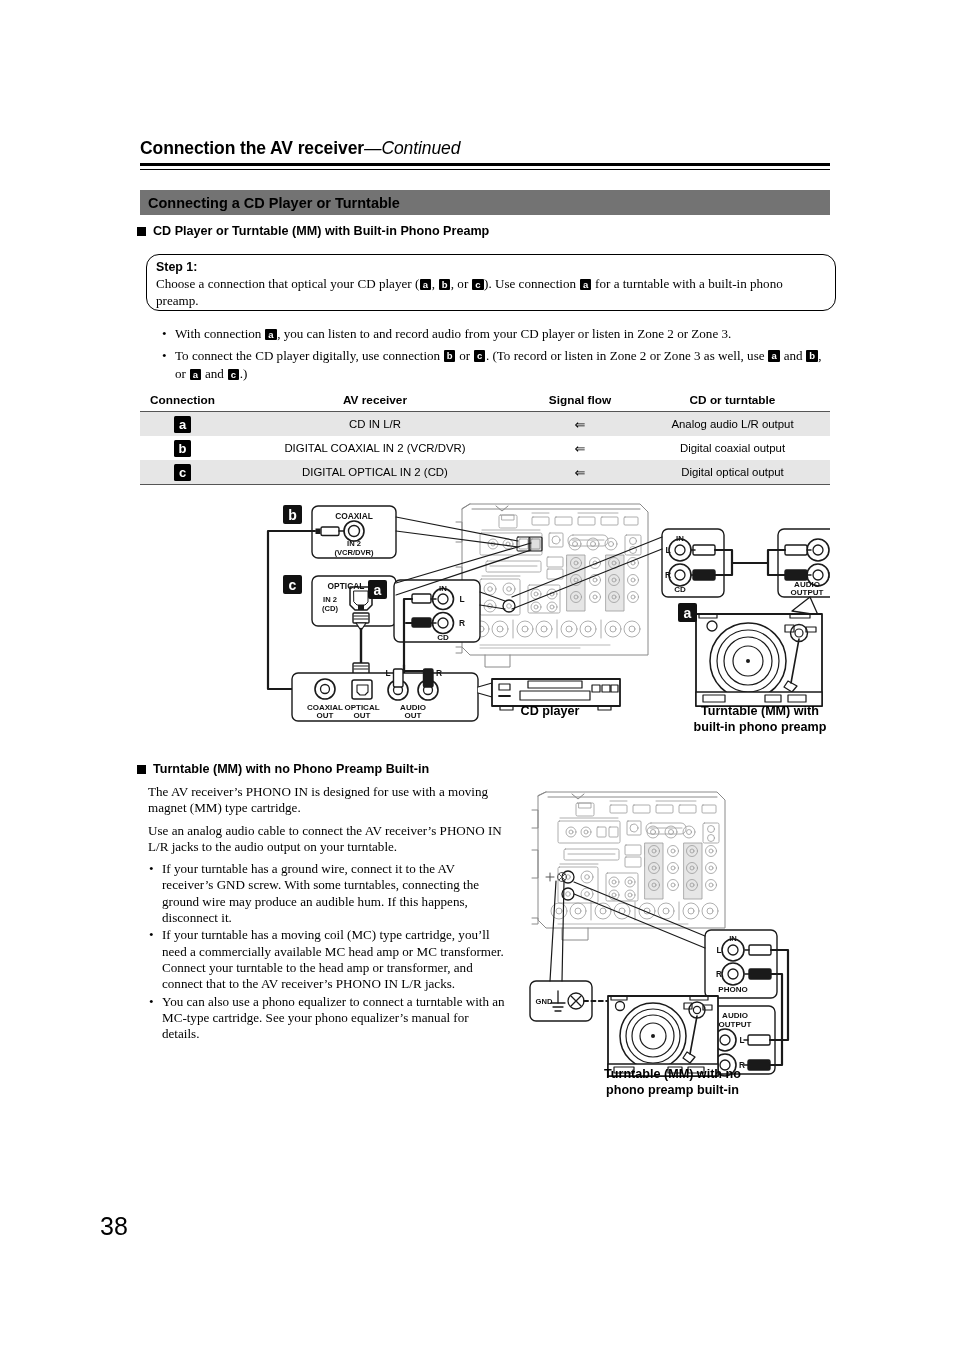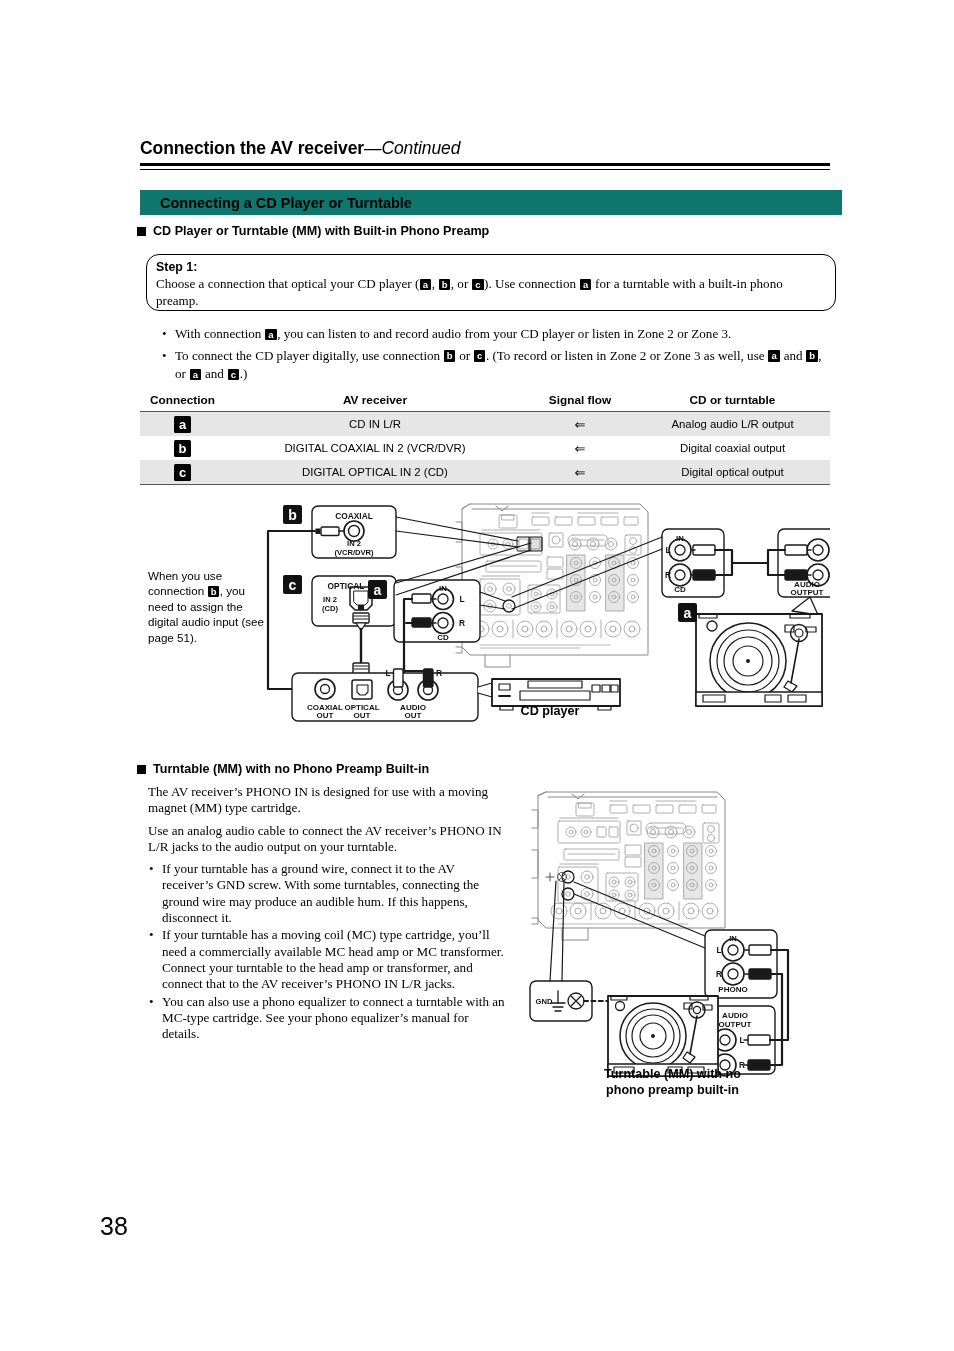--- a/index.html
+++ b/index.html
@@ -57,24 +57,23 @@
     background: #000;
   }
 
   
   .section-band {
     position: absolute;
     left: 140px;
     top: 190px;
     width: 690px;
     height: 25px;
-    background: #0f766e;
+    background: #737373;
     display: flex;
     align-items: center;
-    padding-left: 12px;
   }
   .section-band span {
     font-family: "Liberation Sans", sans-serif;
     font-weight: bold;
     font-size: 14.5px;
     padding-left: 8px;
   }
 
   
   .subhead {
@@ -676,23 +675,26 @@
         <text x="540" y="105" font-size="8">CD</text>
 
         <text x="692" y="66" font-size="8.4">L</text>
         <text x="692" y="91" font-size="8.4">R</text>
         <text x="667" y="100" font-size="8">AUDIO</text>
         <text x="667" y="108" font-size="8">OUTPUT</text>
       </g>
     </svg>
   </div>
 
-  <div class="note-left"><span>When you use connection </span><span class="chip">b</span><span>, you need to assign the digital audio input (see page 51).</span></div>
 
   <div class="caption" id="cap-cdplayer">CD player</div>
+  <div class="caption" id="cap-tt1">
+    <div>Turntable (MM) with</div>
+    <div>built-in phono preamp</div>
+  </div>
 
   <div class="subhead" id="subhead-2">
     <span class="sq"></span>
     <span>Turntable (MM) with no Phono Preamp Built-in</span>
   </div>
 
   <div class="body-col">
     <p>The AV receiver’s PHONO IN is designed for use with a moving magnet (MM) type cartridge.</p>
     <p>Use an analog audio cable to connect the AV receiver’s PHONO IN L/R jacks to the audio output on your turntable.</p>
     <ul>

